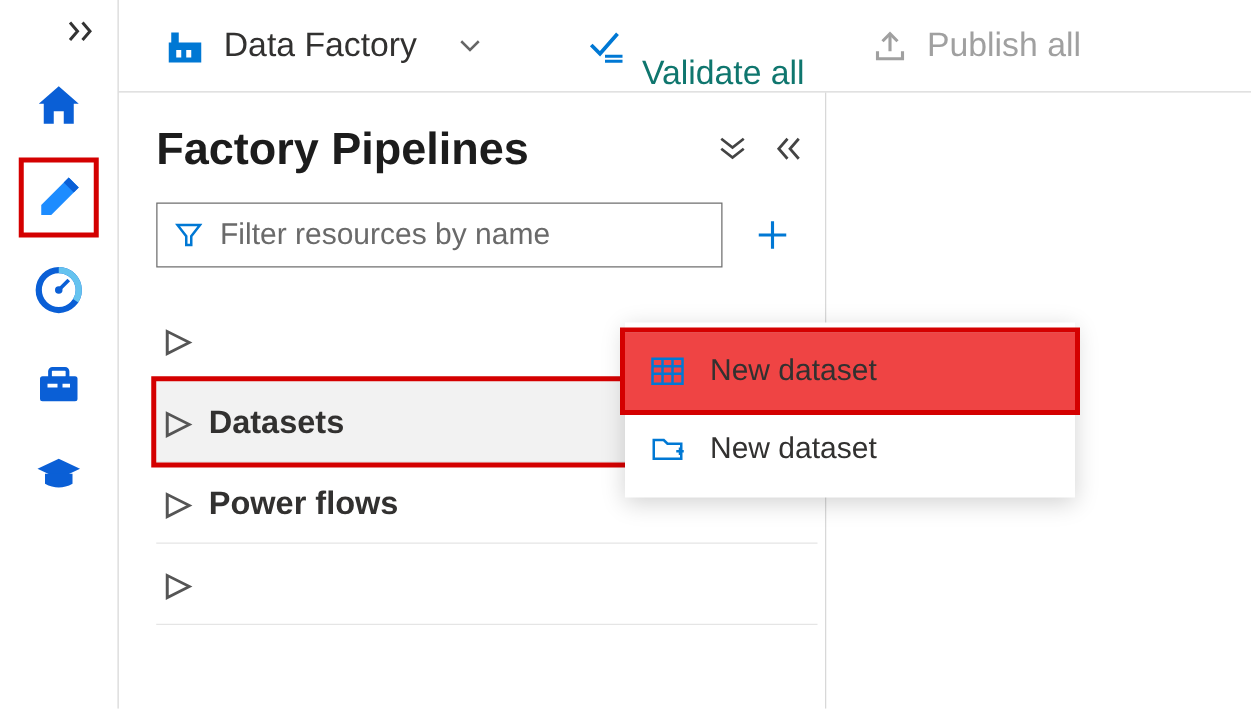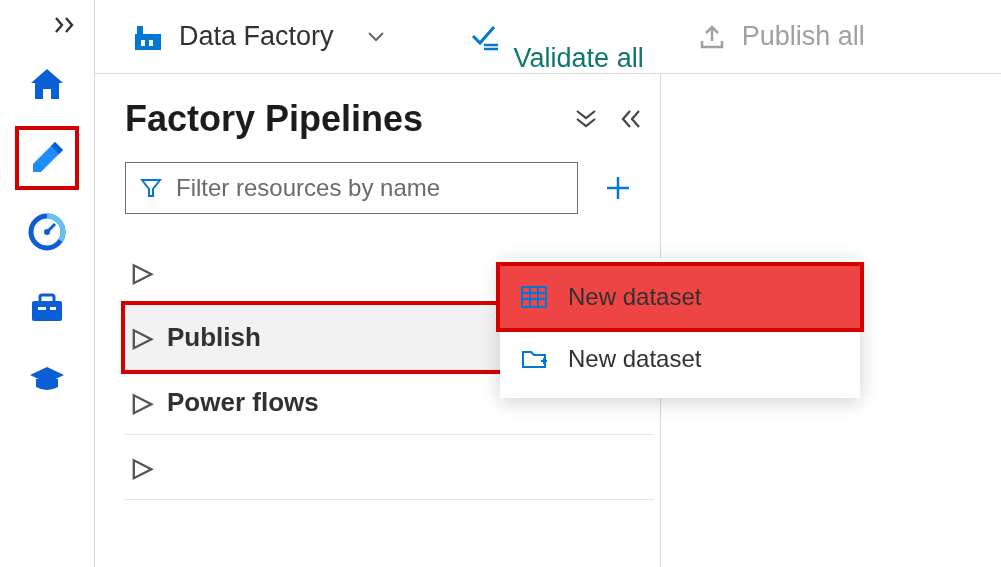--- a/index.html
+++ b/index.html
@@ -212,21 +212,21 @@
             </svg>
           </div>
         </div>
 
         <div class="tree">
           <div class="tree-item">
             <span class="tri">▷</span>
           </div>
           <div class="tree-item selected">
             <span class="tri">▷</span>
-            <span>Publish</span>
+            <span>Datasets</span>
           </div>
           <div class="tree-item">
             <span class="tri">▷</span>
             <span>Power flows</span>
           </div>
           <div class="tree-item">
             <span class="tri">▷</span>
           </div>
         </div>
       </div>

